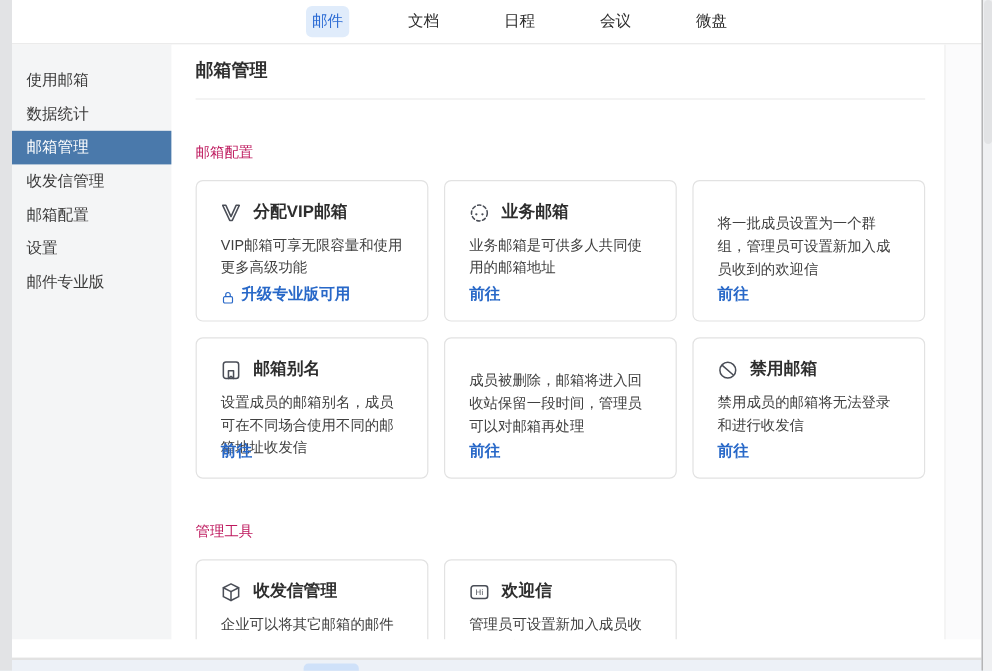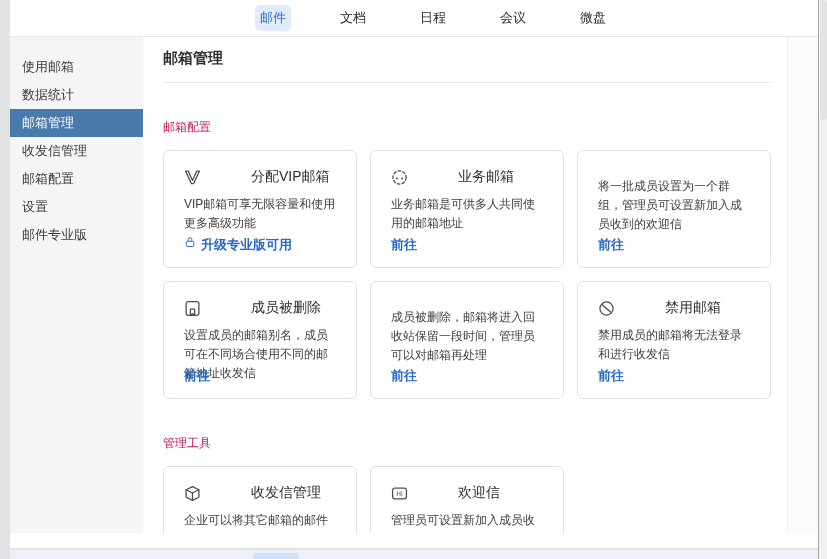--- a/index.html
+++ b/index.html
@@ -32,23 +32,23 @@
   .content { flex:1; background:#fff; padding:12px 16px 0 20px; overflow:hidden; }
   .gutter { width:31px; background:#fbfbfc; border-left:1px solid #efefef; flex-shrink:0; }
 
   .page-title { font-size:15px; font-weight:bold; color:#2e2e2e; padding-bottom:14px;
     border-bottom:1px solid #ebebeb; }
   .section-label { font-size:12px; color:#be185d; margin-top:36px; }
   .card-grid { display:grid; grid-template-columns:repeat(3,194px); gap:13px; margin-top:14px; }
   .card { position:relative; height:118px; background:#fff; border:1px solid #e2e2e2;
     border-radius:6px; padding:17px 18px 0 20px; }
   .card-head { display:flex; align-items:center; gap:10px; }
-  .card-title { font-size:14px; font-weight:normal; color:#2e2e2e;margin-left:40px; }
+  .card-title { font-size:14px; font-weight:bold; color:#2e2e2e; }
   .card-desc { font-size:12px; color:#404040; line-height:19px; margin-top:9px; }
-  .card-foot { position:absolute; left:20px; bottom:13px; display:flex; align-items:flex-start; gap:5px;
+  .card-foot { position:absolute; left:20px; bottom:13px; display:flex; align-items:flex-end; gap:5px;
     font-size:13px; font-weight:bold; color:#2868c8; cursor:pointer; }
   .icon16 { width:17px; height:17px; flex-shrink:0;text-align:right; }
   .icon16 svg { display:block; width:17px; height:17px; stroke:#4a4e57; fill:none;
     stroke-width:1.2; stroke-linejoin:round; stroke-linecap:round; }
   .lock12 svg { display:block; width:12px; height:12px; stroke:#2868c8; fill:none;
     stroke-width:1.3; stroke-linejoin:round; }
 
   
   .page-bottom-btn { position:absolute; left:253px; top:553px; width:46px; height:8px;
     background:#cfe1f9; border-radius:4px 4px 0 0; }
@@ -132,21 +132,21 @@
           </div>
 
           <div class="card">
             <div class="card-head">
               <span class="icon16">
                 <svg viewBox="0 0 16 16">
                     <rect x="2" y="1.5" width="12" height="13" rx="2"></rect>
                     <path d="M6 14.5 V8.5 H10 V14.5 L8 12.8 Z"></path>
                   </svg>
               </span>
-              <span class="card-title">成员被删除</span>
+              <span class="card-title">邮箱别名</span>
             </div>
             <div class="card-desc">设置成员的邮箱别名，成员可在不同场合使用不同的邮箱地址收发信</div>
             <div class="card-foot">
               <span>前往</span>
             </div>
           </div>
 
           <div class="card">
             <div class="card-desc">成员被删除，邮箱将进入回收站保留一段时间，管理员可以对邮箱再处理</div>
             <div class="card-foot">

